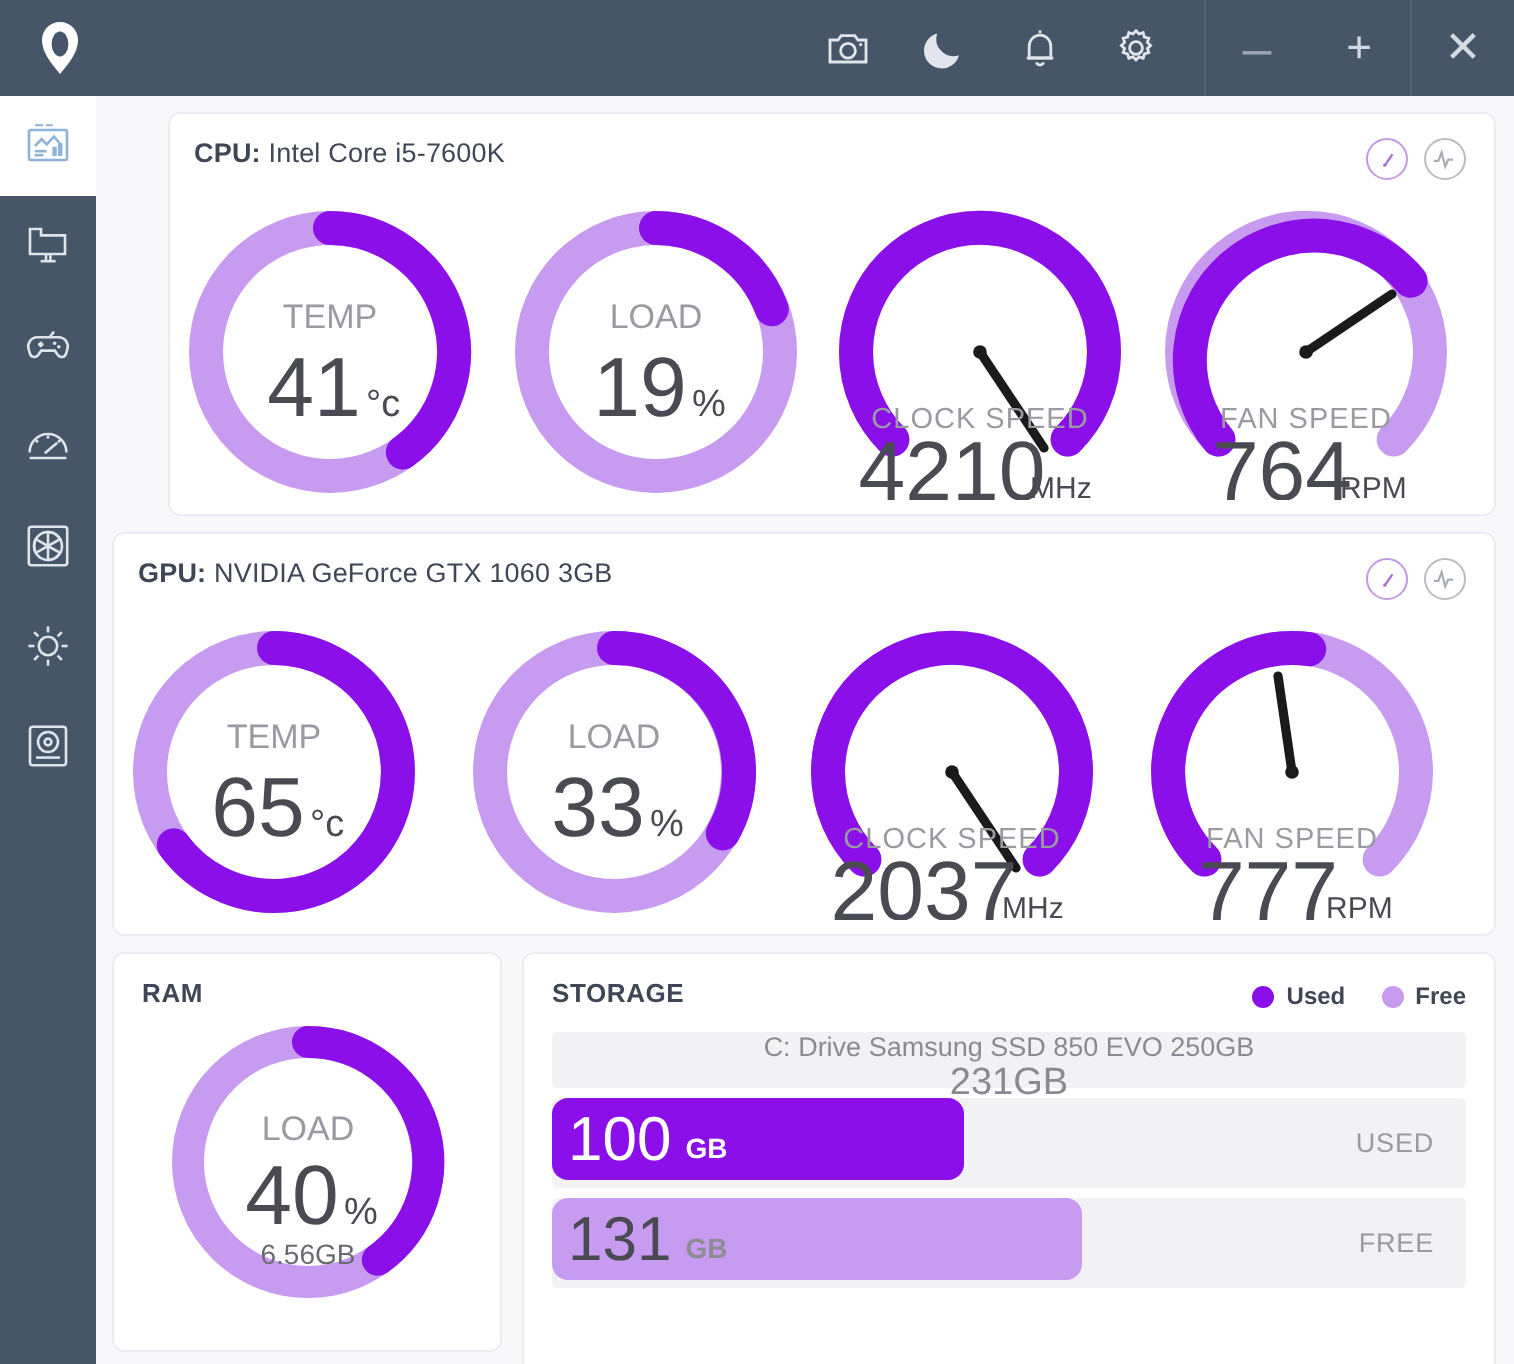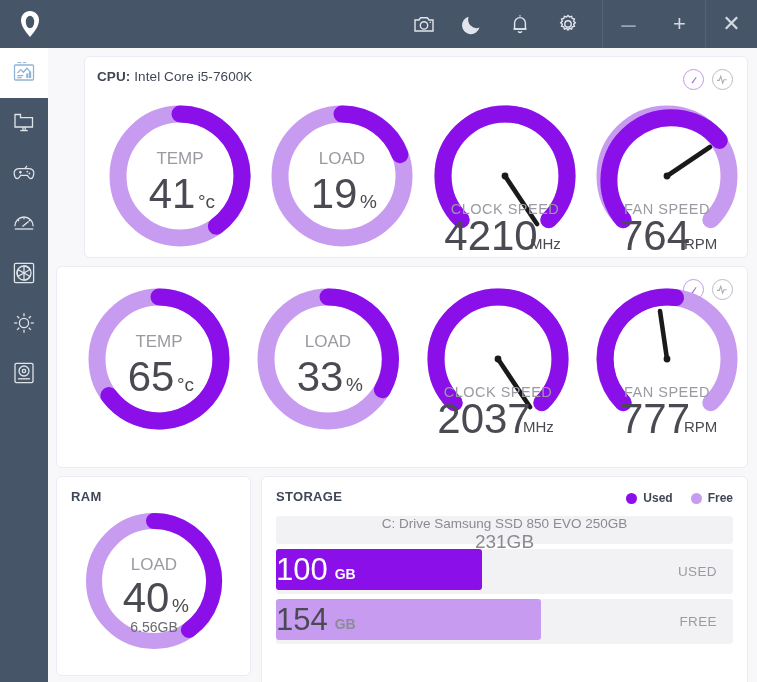--- a/index.html
+++ b/index.html
@@ -90,21 +90,21 @@
     cursor: pointer;
   }
   .toggle-circle.on  { border: 1.3px solid #c39ae2; }
   .toggle-circle.off { border: 1.3px solid #b9bcc4; }
 
   .gauge-row {
     display: flex; align-items: flex-start;
     padding: 4px 6px 0 6px;
   }
   .gauge-cell {
-    flex: 1; display: flex; justify-content: flex-end;
+    flex: 1; display: flex; justify-content: flex-start;
     position: relative;
   }
 
   
   .bottom-row { display: flex; gap: 10px; margin-top: 8px; }
   .ram-card { width: 195px; height: 200px; }
   .storage-card { flex: 1; height: 240px; }
 
   .legend {
     position: absolute; top: 14px; right: 14px;
@@ -124,23 +124,23 @@
   .drive-name { font-size: 13.5px; color: #8a8a92; }
   .drive-size { font-size: 19px; color: #8a8a92; }
 
   .bar-track {
     background: #f2f2f5; border-radius: 3px;
     height: 45px; position: relative; margin-bottom: 5px;
     display: flex; align-items: center;
   }
   .bar-fill {
     position: absolute; left: 0; top: 0; bottom: 4px;
-    border-radius: 3px;
+    border-radius: 8px;
     display: flex; align-items: center;
-    padding-left: 0;
+    padding-left: 8px;
   }
   .bar-num { font-size: 31px; font-weight: 300; line-height: 1; }
   .bar-unit { font-size: 14px; font-weight: bold; margin-left: 7px; position: relative; top: 4px; }
   .bar-side {
     position: absolute; right: 16px;
     font-size: 13.5px; color: #9a9aa2; letter-spacing: 0.4px;
   }
   .used-fill  { background: #8a0fe8; }
   .used-fill .bar-num  { color: #ffffff; }
   .used-fill .bar-unit { color: #ffffff; }
@@ -345,20 +345,23 @@
           <circle cx="74" cy="74" r="3.4" fill="#1a1a1a"></circle>
           <text x="74" y="112" text-anchor="middle" font-size="14.5" fill="#9a9aa2" letter-spacing="0.5">FAN SPEED</text>
           <text x="62" y="148" text-anchor="middle" font-size="42" font-weight="300" fill="#4a4a52">764</text>
           <text x="91" y="147" text-anchor="start" font-size="15" fill="#4a4a52">RPM</text>
         </svg>
       </div>
     </div>
   </div>
 
   <div class="card" style="height:202px; margin-top:8px;">
+    <div class="card-title">
+      <b>GPU:</b><span> NVIDIA GeForce GTX 1060 3GB</span>
+    </div>
     <div class="mode-toggles">
       <div class="toggle-circle on">
         <svg width="14" height="14" viewBox="0 0 14 14" fill="none" stroke="#a56ed0" stroke-width="1.1">
           <path d="M9.2 4.2 L5.6 9.4"></path>
             <circle cx="5.4" cy="9.6" r="0.8" fill="#a56ed0" stroke="none"></circle>
         </svg>
       </div>
       <div class="toggle-circle off">
         <svg width="15" height="15" viewBox="0 0 15 15" fill="none" stroke="#a9adb6" stroke-width="1.1">
           <path d="M2 8.4 h2.2 l1.6-4.2 1.8 7 1.5-3.4 h2.5"></path>
@@ -448,21 +451,21 @@
         <div class="bar-track">
           <div class="bar-fill used-fill" style="width:45%;">
             <span class="bar-num">100</span>
             <span class="bar-unit">GB</span>
           </div>
           <span class="bar-side">USED</span>
         </div>
 
         <div class="bar-track">
           <div class="bar-fill free-fill" style="width:58%;">
-            <span class="bar-num">154</span>
+            <span class="bar-num">131</span>
             <span class="bar-unit">GB</span>
           </div>
           <span class="bar-side">FREE</span>
         </div>
       </div>
     </div>
 
   </div>
 </div>
 

